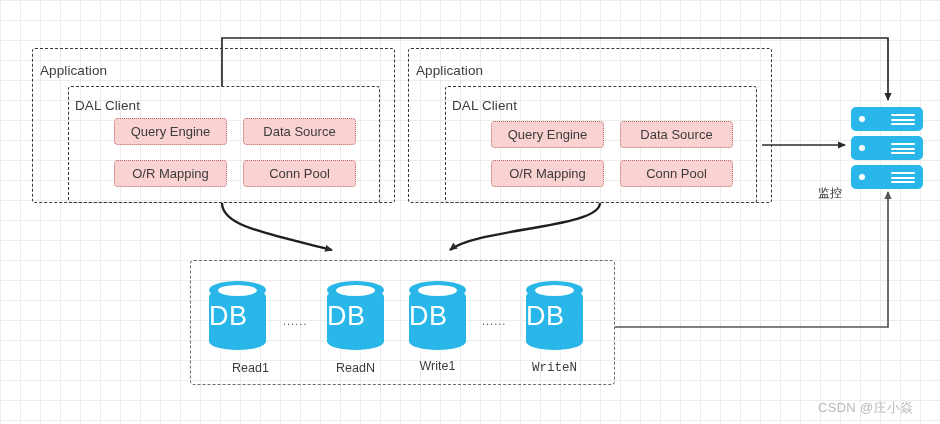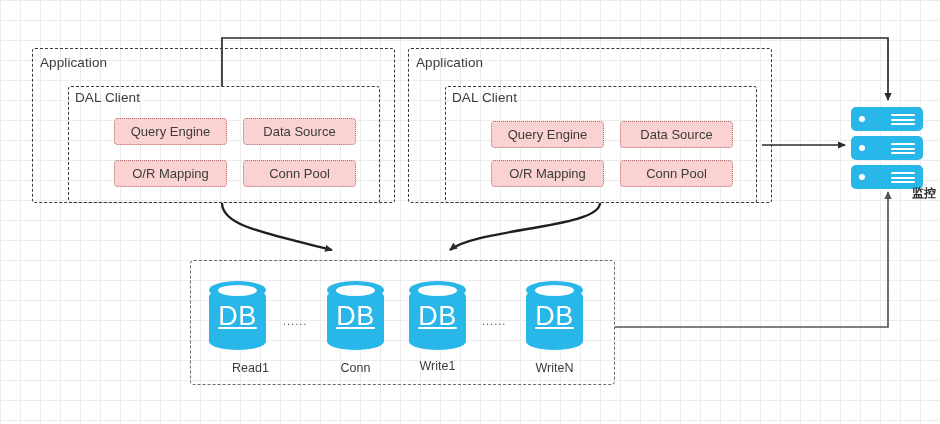--- a/index.html
+++ b/index.html
@@ -44,20 +44,21 @@
     border-radius: 4px;
     background: transparent;
     box-sizing: border-box;
   }
   .box-title {
     position: absolute;
     font-size: 13.5px;
     color: #3c3c3c;
     white-space: nowrap;
     letter-spacing: 0.1px;
+    margin-top: 8px;
   }
   
   .chip {
     position: absolute;
     background: #f9d2d1;
     border: 1.4px dotted #b96b6b;
     border-radius: 4px;
     box-sizing: border-box;
     display: flex;
     align-items: center;
@@ -89,27 +90,25 @@
     position: absolute;
     left: 9px; top: 3.5px;
     width: 39px; height: 11px;
     background: #ffffff;
     border-radius: 50%;
   }
   .db .label {
     position: absolute;
     left: 0; top: 22px;
     width: 57px;
-    text-align: center;
     font-size: 27px;
     font-weight: 400;
     color: #ffffff;
     letter-spacing: 0.5px;
     line-height: 1;
-    text-decoration: underline;
   }
   .db-caption {
     position: absolute;
     font-size: 12.5px;
     color: #3c3c3c;
     text-align: center;
     white-space: nowrap;
   }
   .ellipsis {
     position: absolute;
@@ -218,39 +217,39 @@
   <div class="db-caption" style="left:212px; top:361px; width:77px;">Read1</div>
 
   <div class="ellipsis" style="left:283px; top:315px;">......</div>
 
   <div class="db" style="left:327px; top:281px;">
     <div class="top"></div>
     <div class="body"></div>
     <div class="hole"></div>
     <div class="label">DB</div>
   </div>
-  <div class="db-caption" style="left:317px; top:361px; width:77px;">Conn</div>
+  <div class="db-caption" style="left:317px; top:361px; width:77px;">ReadN</div>
 
   <div class="db" style="left:409px; top:281px;">
     <div class="top"></div>
     <div class="body"></div>
     <div class="hole"></div>
     <div class="label">DB</div>
   </div>
   <div class="db-caption" style="left:399px; top:359px; width:77px;">Write1</div>
 
   <div class="ellipsis" style="left:482px; top:315px;">......</div>
 
   <div class="db" style="left:526px; top:281px;">
     <div class="top"></div>
     <div class="body"></div>
     <div class="hole"></div>
     <div class="label">DB</div>
   </div>
-  <div class="db-caption" style="left:516px; top:361px; width:77px;">WriteN</div>
+  <div class="db-caption" style="left:516px; top:361px; width:77px;font-family:Liberation Mono, monospace;">WriteN</div>
 
   <div class="server-stack" style="left:851px; top:107px; width:72px; height:82px;">
     <div class="server-bar" style="top:0px;">
       <span class="dot"></span>
       <span class="lines">
           <i></i>
           <i></i>
           <i></i>
         </span>
     </div>
@@ -265,16 +264,17 @@
     <div class="server-bar" style="top:58px;">
       <span class="dot"></span>
       <span class="lines">
           <i></i>
           <i></i>
           <i></i>
         </span>
     </div>
   </div>
 
-  <div class="edge-label" style="left:912px; top:185px;font-weight:bold;">监控</div>
-
+  <div class="edge-label" style="left:818px; top:185px;">监控</div>
+
+  <div class="watermark" style="left:818px; top:399px;">CSDN @庄小焱</div>
 
 </div>
 
 </body></html>

